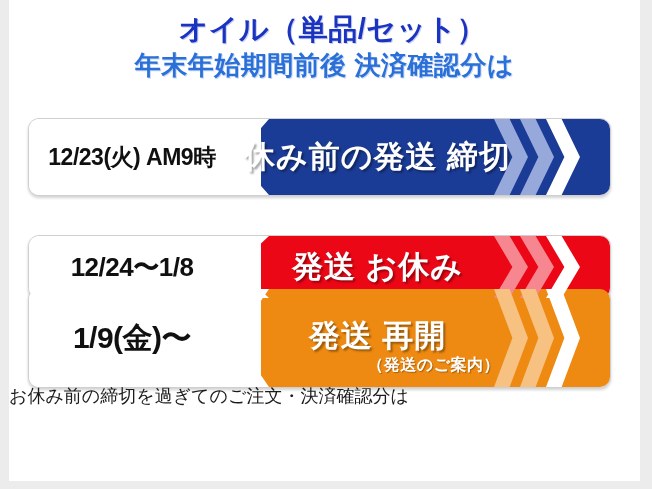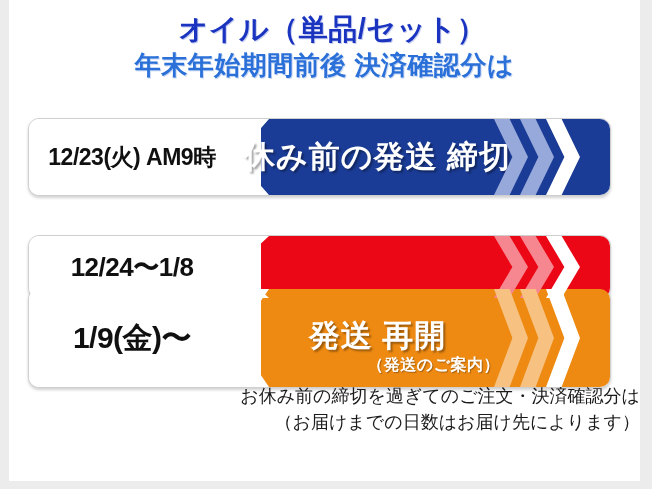--- a/index.html
+++ b/index.html
@@ -192,21 +192,21 @@
   .row2 .chev.c3 { background: #ffffff; }
   .row3 .chev.c1, .row3 .chev.c2 { background: #f7c181; }
   .row3 .chev.c3 { background: #ffffff; }
 
   
   .footer {
     position: absolute;
     left: 0;
     top: 383px;
     width: 631px;
-    text-align: right;
+    text-align: left;
     font-family: "DejaVu Sans", "Liberation Sans", sans-serif;
   }
   .footer-line {
     font-size: 18px;
     color: #1b1b1b;
     line-height: 26px;
     white-space: nowrap;
   }
 </style>
 </head>
@@ -238,20 +238,24 @@
     </div>
   </div>
 
   <div class="banner row2">
     <div class="banner-inner">
       <div class="color-body"></div>
       <div class="wedge"></div>
       <div class="date-cell">
         <span class="date-text">12/24〜1/8</span>
       </div>
+      <div class="label-cell">
+        <span class="label-main">発送 お休み</span>
+
+      </div>
       <div class="chevrons">
         <div class="chev c1"></div>
         <div class="chev c2"></div>
         <div class="chev c3"></div>
       </div>
     </div>
   </div>
 
   <div class="banner row3">
     <div class="banner-inner">
@@ -267,16 +271,15 @@
       <div class="chevrons">
         <div class="chev c1"></div>
         <div class="chev c2"></div>
         <div class="chev c3"></div>
       </div>
     </div>
   </div>
 
   <div class="footer">
     <div class="footer-line">お休み前の締切を過ぎてのご注文・決済確認分は</div>
-    <div class="footer-line">（お届けまでの日数はお届け先によります）</div>
   </div>
 
 </div>
 
 </body></html>

